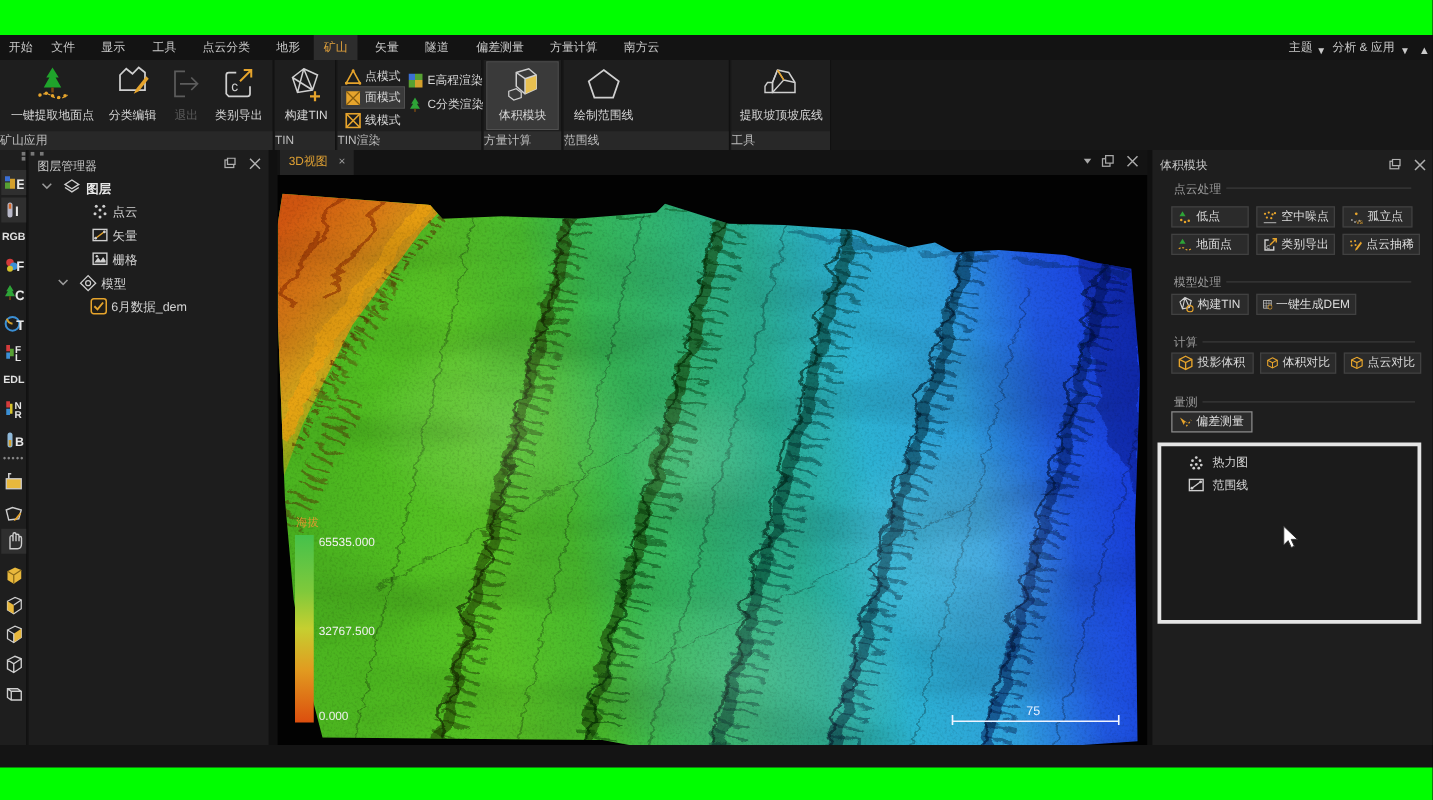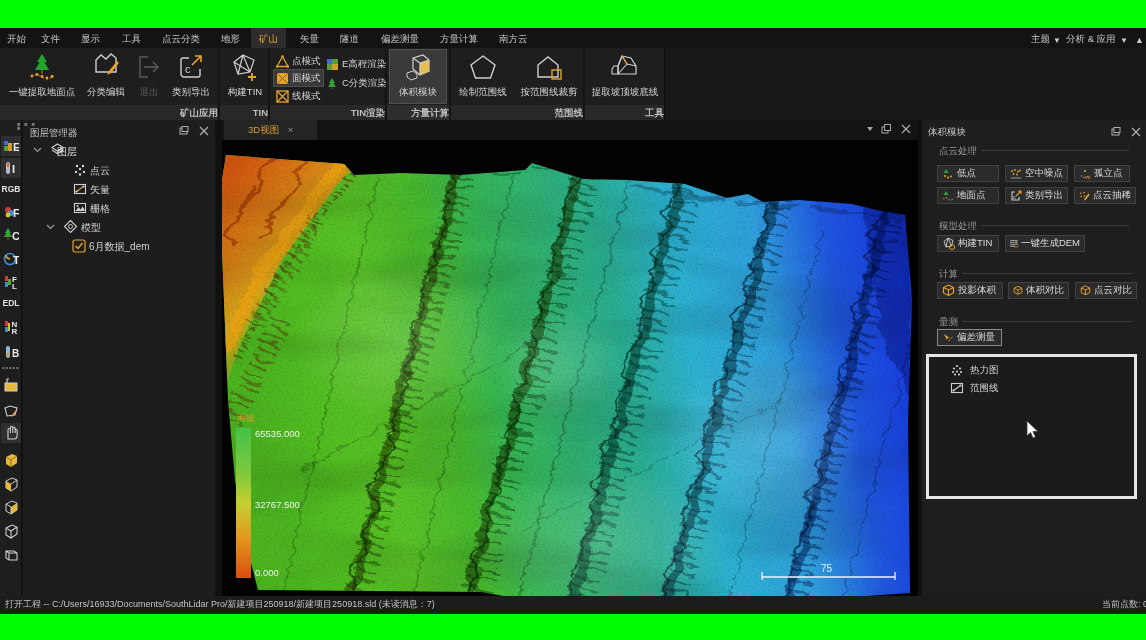--- a/index.html
+++ b/index.html
@@ -10,42 +10,42 @@
 .greentop { left:0; top:0; width:1146px; height:28px; background:#00fe00; }
 .greenbot { left:0; top:614px; width:1146px; height:26px; background:#00fe00; }
 
 .menubar { left:0; top:28px; width:1146px; height:20px; background:#131313; }
 .mi { position:absolute; top:4px; font-size:9.5px; color:#c9c9c9; line-height:14px; }
 .mi.sel { color:#e2a23c; }
 .miselbg { position:absolute; left:251px; top:0; width:35px; height:20px; background:#2d2d2d; }
 
 .ribbon { left:0; top:48px; width:1146px; height:72px; background:#171717; }
 .rgroup { position:absolute; top:0; height:72px; background:#1e1e1e; border-right:1px solid #111; }
-.rglabel { position:absolute; top:57px; left:0; right:0; height:15px; background:#282828; color:#bdbdbd; font-size:9.5px; text-align:right; line-height:15px;font-weight:bold; }
+.rglabel { position:absolute; top:57px; left:0; right:0; height:15px; background:#282828; color:#bdbdbd; font-size:9.5px; text-align:left; line-height:15px; }
 .rbtn { position:absolute; top:2px; text-align:center; color:#d6d6d6; font-size:9.5px; }
 .rbtn .ric { height:34px; display:flex; align-items:center; justify-content:center; }
 .rbtn .rtx { margin-top:2px; white-space:nowrap; }
 .rbtn.dis { color:#5c5c5c; }
 .smbtn { position:absolute; height:16px; display:flex; align-items:center; color:#d6d6d6; font-size:9.5px; white-space:nowrap; }
 .smbtn svg { margin-right:3px; }
 .hl { background:#3a3a3a; outline:1px solid #505050; }
 
 .lstrip { left:0; top:120px; width:22px; height:476px; background:#1e1e1e; border-right:1px solid #0e0e0e; }
 .sic { position:absolute; left:1px; width:20px; height:20px; display:flex; align-items:center; justify-content:center; color:#d5d5d5; font-size:9px; font-weight:bold; }
 
 .lpanel { left:23px; top:120px; width:192px; height:476px; background:#1d1d1d; }
 .ptitle { position:absolute; left:8px; top:5px; font-size:9.5px; color:#c8c8c8; }
 .pbtns { position:absolute; right:6px; top:6px; color:#b0b0b0; font-size:11px; letter-spacing:6px; }
 .trow { position:absolute; font-size:10px; color:#d2d2d2; white-space:nowrap; height:18px; line-height:18px; }
 
 .split1 { left:215px; top:120px; width:7px; height:476px; background:#101010; }
 .split2 { left:918px; top:120px; width:4px; height:476px; background:#101010; }
 
 .tabbar { left:222px; top:120px; width:696px; height:20px; background:#131313; }
-.tab3d { position:absolute; left:2px; top:0px; height:20px; background:#242424; color:#dd9f33; font-size:9.5px; line-height:20px; padding:0 24px; }
+.tab3d { position:absolute; left:2px; top:0px; height:20px; background:#242424; color:#dd9f33; font-size:9.5px; line-height:20px; padding:0 7px; }
 .winctl { position:absolute; right:6px; top:4px; color:#a8a8a8; font-size:10px; }
 .viewport { left:222px; top:140px; width:696px; height:456px; background:#020202; overflow:hidden; }
 
 .rpanel { left:922px; top:120px; width:224px; height:476px; background:#1e1e1e; }
 .sect { position:absolute; left:17px; font-size:9.5px; color:#9a9a9a; white-space:nowrap; }
 .sect:after { content:""; display:inline-block; height:1px; background:#3a3a3a; vertical-align:middle; }
 .pbtn { position:absolute; height:17px; background:#2b2b2b; border:1px solid #414141; color:#dcdcdc; font-size:9.5px; display:flex; align-items:center; padding:0 4px; white-space:nowrap; }
 .pbtn svg { margin-right:3px; }
 .boxarea { position:absolute; left:4px; top:234px; width:211px; height:145px; border:3px solid #e5e5e5; background:#1b1b1b; }
 .boxitem { position:absolute; left:21px; font-size:9.5px; color:#d6d6d6; display:flex; align-items:center; }
@@ -196,29 +196,20 @@
     <div class="rgroup" style="left:451px;width:133px">
       <div class="rglabel">范围线</div>
       <div class="rbtn" style="left:1px;width:62px">
         <div class="ric">
             <svg width="28" height="28" viewBox="0 0 28 28">
           <path d="M14 3 L26 12 L21.5 25 L6.5 25 L2 12 Z" fill="none" stroke="#cfcfcf" stroke-width="1.4"></path>
         </svg>
           </div>
         <div class="rtx">绘制范围线</div>
       </div>
-      <div class="rbtn" style="left:64px;width:68px">
-        <div class="ric">
-            <svg width="30" height="28" viewBox="0 0 30 28">
-          <path d="M4 12 L14 4 L24 12 L24 24 L4 24 Z" fill="none" stroke="#cfcfcf" stroke-width="1.4"></path>
-          <rect x="18" y="17" width="9" height="9" fill="none" stroke="#e6a42c" stroke-width="1.4"></rect>
-        </svg>
-          </div>
-        <div class="rtx">按范围线裁剪</div>
-      </div>
     </div>
     <div class="rgroup" style="left:585px;width:80px">
       <div class="rglabel">工具</div>
       <div class="rbtn" style="left:0px;width:80px">
         <div class="ric">
             <svg width="32" height="30" viewBox="0 0 32 30">
           <path d="M13 4 L22 6 L27 14 L27 22 L9 22 L9 14 Z" fill="none" stroke="#cfcfcf" stroke-width="1.2"></path>
           <path d="M13 4 L9 14 M13 4 L18 12 L9 22 M18 12 L27 14" fill="none" stroke="#cfcfcf" stroke-width="1.1"></path>
           <path d="M5 14 L9 14 L9 22 L3 22 L3 17 Z" fill="none" stroke="#cfcfcf" stroke-width="1.1"></path>
           <path d="M13 4 L18 12" stroke="#e6a42c" stroke-width="1.2"></path>
@@ -351,21 +342,21 @@
           <rect x="3" y="0.5" width="6" height="5" fill="#1d1d1d" stroke="#b0b0b0" stroke-width="1"></rect>
           <path d="M21 1 L29 9 M29 1 L21 9" stroke="#b0b0b0" stroke-width="1.2"></path>
         </svg></div>
     <div class="trow" style="left:10px;top:22px"><svg width="9" height="9" viewBox="0 0 9 9" style="vertical-align:0px">
           <path d="M1 3 L4.5 6.5 L8 3" fill="none" stroke="#9a9a9a" stroke-width="1.2"></path>
         </svg></div>
     <div class="trow" style="left:27px;top:22px"><svg width="15" height="15" viewBox="0 0 15 15" style="vertical-align:-3px">
           <path d="M7.5 2 L13 5.5 L7.5 9 L2 5.5 Z" fill="none" stroke="#cfcfcf" stroke-width="1.1"></path>
           <path d="M2 8 L7.5 11.5 L13 8" fill="none" stroke="#cfcfcf" stroke-width="1.1"></path>
         </svg></div>
-    <div class="trow" style="left:34px;top:23px;color:#e8e8e8;font-weight:normal">图层</div>
+    <div class="trow" style="left:46px;top:23px;color:#e8e8e8;font-weight:bold">图层</div>
     <div class="trow" style="left:50px;top:42px"><svg width="14" height="14" viewBox="0 0 14 14" style="vertical-align:-3px">
           <circle cx="4" cy="3" r="1.2" fill="#cfcfcf"></circle>
           <circle cx="10" cy="3" r="1.2" fill="#cfcfcf"></circle>
           <circle cx="7" cy="6" r="1.2" fill="#cfcfcf"></circle>
           <circle cx="3" cy="9" r="1.2" fill="#cfcfcf"></circle>
           <circle cx="11" cy="9" r="1.2" fill="#cfcfcf"></circle>
           <circle cx="7" cy="11.5" r="1.2" fill="#cfcfcf"></circle>
         </svg></div>
     <div class="trow" style="left:67px;top:42px">点云</div>
     <div class="trow" style="left:50px;top:61px"><svg width="14" height="14" viewBox="0 0 14 14" style="vertical-align:-3px">
@@ -619,19 +610,15 @@
             <circle cx="3.5" cy="9.5" r="1.1" fill="#cfcfcf"></circle>
             <circle cx="10.5" cy="4.5" r="1.1" fill="#cfcfcf"></circle>
           </svg>范围线</div>
     </div>
   </div>
 
   <svg class="abs" style="left:1026px;top:420px" width="14" height="20" viewBox="0 0 14 20">
       <path d="M1 1 L1 16 L4.5 12.5 L7 18 L9.5 17 L7 11.5 L12 11.5 Z" fill="#fff" stroke="#333" stroke-width="0.8"></path>
     </svg>
 
-  <div class="abs statusbar">
-    <span style="position:absolute;left:5px">打开工程 -- C:/Users/16933/Documents/SouthLidar Pro/新建项目250918/新建项目250918.sld (未读消息：7)</span>
-    <span style="position:absolute;right:-2px">当前点数: 0</span>
-  </div>
   <div class="abs greentop"></div>
   <div class="abs greenbot"></div>
 </div>
 
 </body></html>

